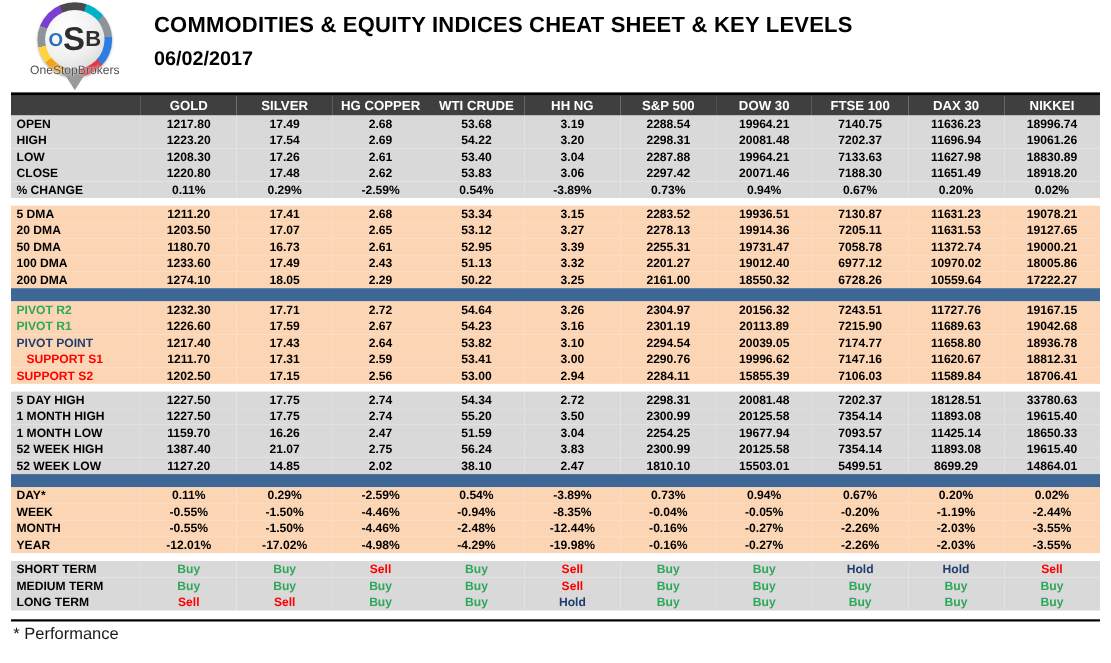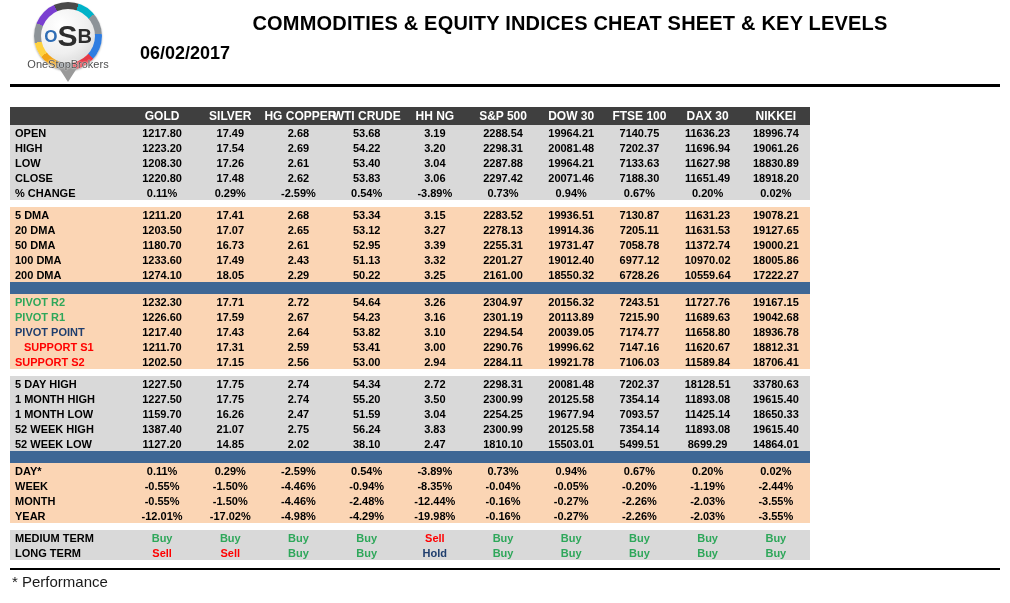--- a/index.html
+++ b/index.html
@@ -33,26 +33,26 @@
     position:absolute;left:50%;top:66px;margin-left:-9px;width:0;height:0;
     border-left:9px solid transparent;border-right:9px solid transparent;
     border-top:14px solid #9a9a9a;
   }
   .logo-subtext{
     position:absolute;left:0;right:0;top:56px;
     font-size:11px;font-weight:normal;color:#4f4f4f;letter-spacing:0;
     text-shadow:0 0 1px #ffffff,0 0 2px #ffffff;
   }
   .title-block{margin-left:130px;padding-top:12px;}
-  .page-title{text-align:center;font-size:20px;font-weight:bold;letter-spacing:.2px;white-space:nowrap;}
+  .page-title{font-size:20px;font-weight:bold;letter-spacing:.2px;white-space:nowrap;}
   .page-date{text-align:left;font-size:18px;font-weight:bold;margin-top:8px;padding-right:2px;}
 
   
   table.sheet{
-    width:800px;margin-top:20px;border-collapse:collapse;table-layout:fixed;
+    width:990px;margin-top:0;border-collapse:collapse;table-layout:fixed;
     font-size:11px;font-weight:bold;
   }
   table.sheet col.c-label{width:118px;}
   table.sheet th{
     background:var(--header-bg,#3F3F3F);color:#fff;height:18px;
     font-size:12px;font-weight:bold;text-align:center;padding:0;white-space:nowrap;
   }
   table.sheet td{height:15px;padding:0;text-align:center;white-space:nowrap;}
   table.sheet td.label{text-align:left;padding-left:5px;}
   tbody.sec-gray td{background:var(--section-gray,#D9D9D9);}
@@ -314,21 +314,21 @@
           <td>18812.31</td>
         </tr>
         <tr>
           <td class="label" style="color: rgb(255, 0, 0);">SUPPORT S2</td>
           <td>1202.50</td>
           <td>17.15</td>
           <td>2.56</td>
           <td>53.00</td>
           <td>2.94</td>
           <td>2284.11</td>
-          <td>19921.78</td>
+          <td>15855.39</td>
           <td>7106.03</td>
           <td>11589.84</td>
           <td>18706.41</td>
         </tr>
       </tbody>
       <tbody class="sec-gap">
         <tr>
           <td colspan="11"></td>
         </tr>
       </tbody>
@@ -458,20 +458,33 @@
           <td>-3.55%</td>
         </tr>
       </tbody>
       <tbody class="sec-gap">
         <tr>
           <td colspan="11"></td>
         </tr>
       </tbody>
       <tbody class="sec-gray">
         <tr>
+          <td class="label">SHORT TERM</td>
+          <td style="color: rgb(46, 167, 90);">Buy</td>
+          <td style="color: rgb(46, 167, 90);">Buy</td>
+          <td style="color: rgb(255, 0, 0);">Sell</td>
+          <td style="color: rgb(46, 167, 90);">Buy</td>
+          <td style="color: rgb(255, 0, 0);">Sell</td>
+          <td style="color: rgb(46, 167, 90);">Buy</td>
+          <td style="color: rgb(46, 167, 90);">Buy</td>
+          <td style="color: rgb(31, 62, 110);">Hold</td>
+          <td style="color: rgb(31, 62, 110);">Hold</td>
+          <td style="color: rgb(255, 0, 0);">Sell</td>
+        </tr>
+        <tr>
           <td class="label">MEDIUM TERM</td>
           <td style="color: rgb(46, 167, 90);">Buy</td>
           <td style="color: rgb(46, 167, 90);">Buy</td>
           <td style="color: rgb(46, 167, 90);">Buy</td>
           <td style="color: rgb(46, 167, 90);">Buy</td>
           <td style="color: rgb(255, 0, 0);">Sell</td>
           <td style="color: rgb(46, 167, 90);">Buy</td>
           <td style="color: rgb(46, 167, 90);">Buy</td>
           <td style="color: rgb(46, 167, 90);">Buy</td>
           <td style="color: rgb(46, 167, 90);">Buy</td>

